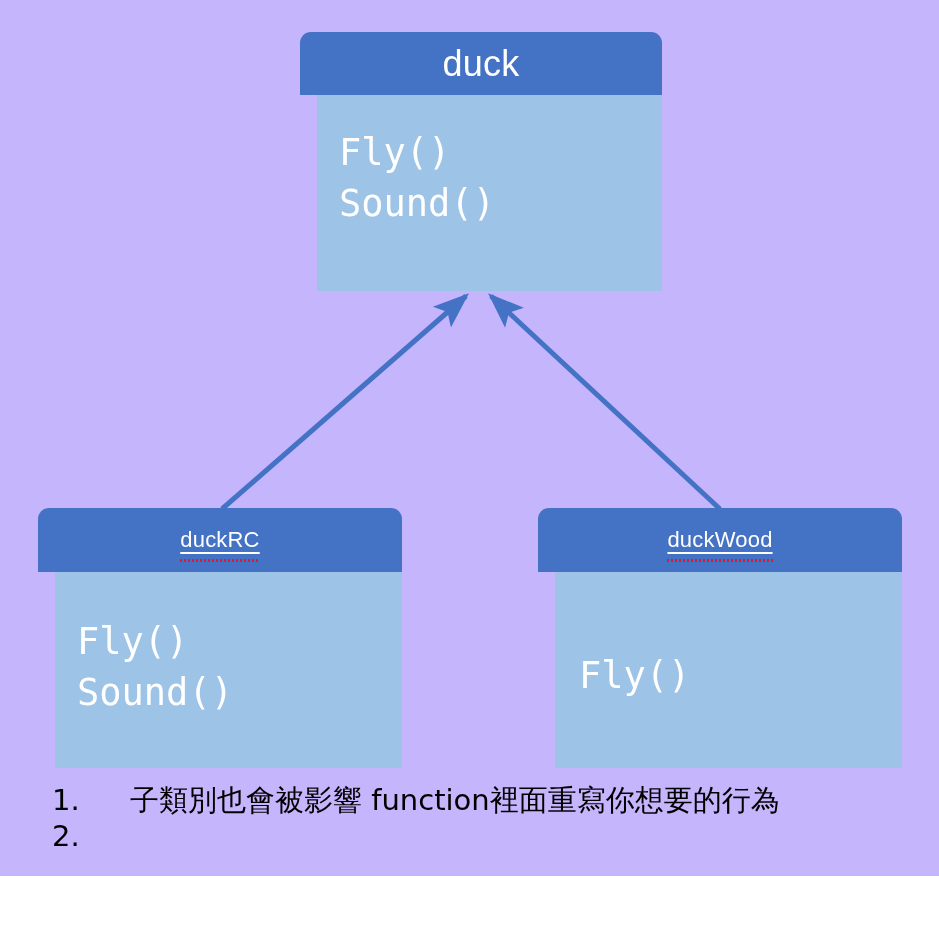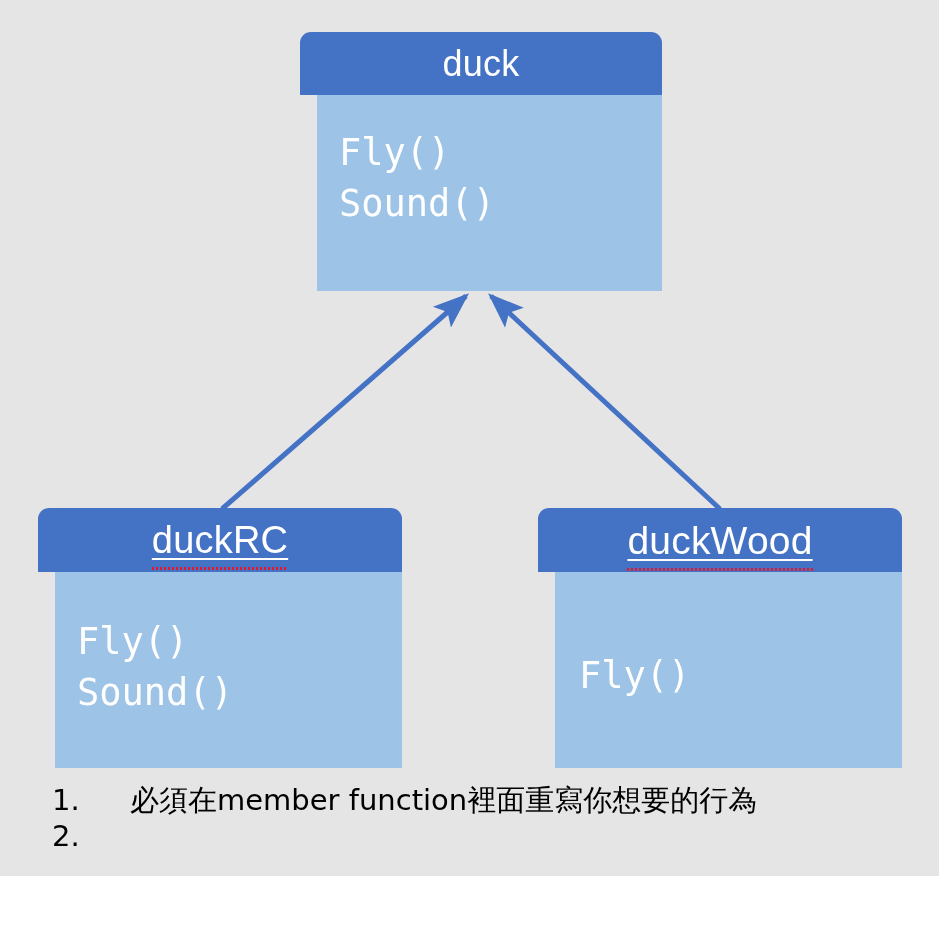--- a/index.html
+++ b/index.html
@@ -12,21 +12,21 @@
     height: 940px;
     background: #FFFFFF;
     font-family: "Liberation Sans", sans-serif;
     overflow: hidden;
     position: relative;
   }
   #canvas {
     position: relative;
     width: 939px;
     height: 876px;
-    background: #e5e5e5;
+    background: #c4b5fd;
   }
 
   
   #connectors {
     position: absolute;
     left: 0;
     top: 0;
     width: 939px;
     height: 940px;
     pointer-events: none;
@@ -106,31 +106,31 @@
   #box-duck .class-title { font-size: 36px; }
   #box-duck .class-body { height: 196px; padding: 32px 0 0 22px; }
 
   #box-duckrc {
     left: 38px;
     top: 508px;
     width: 364px;
     height: 260px;
   }
   #box-duckrc .class-header { height: 64px; }
-  #box-duckrc .class-title { font-size: 38px; }
+  #box-duckrc .class-title { font-size: 22px; }
   #box-duckrc .class-body { height: 196px; padding: 44px 0 0 22px; }
 
   #box-duckwood {
     left: 538px;
     top: 508px;
     width: 364px;
     height: 260px;
   }
   #box-duckwood .class-header { height: 64px; }
-  #box-duckwood .class-title { font-size: 39px; }
+  #box-duckwood .class-title { font-size: 22px; }
   #box-duckwood .class-body { height: 196px; padding: 78px 0 0 24px; }
 
   
   #notes {
     position: absolute;
     left: 52px;
     top: 782px;
     width: 870px;
   }
   .note-row {
@@ -204,20 +204,20 @@
     <div class="class-body">
       <ul class="method-list">
         <li class="method-item">Fly()</li>
       </ul>
     </div>
   </div>
 
   <div id="notes">
     <div class="note-row">
       <span class="note-marker">1.</span>
-      <span class="note-text">必須在member function裡面重寫你想要的行為</span>
+      <span class="note-text">子類別也會被影響 function裡面重寫你想要的行為</span>
     </div>
     <div class="note-row">
       <span class="note-marker">2.</span>
     </div>
   </div>
 
 </div>
 
 </body></html>

